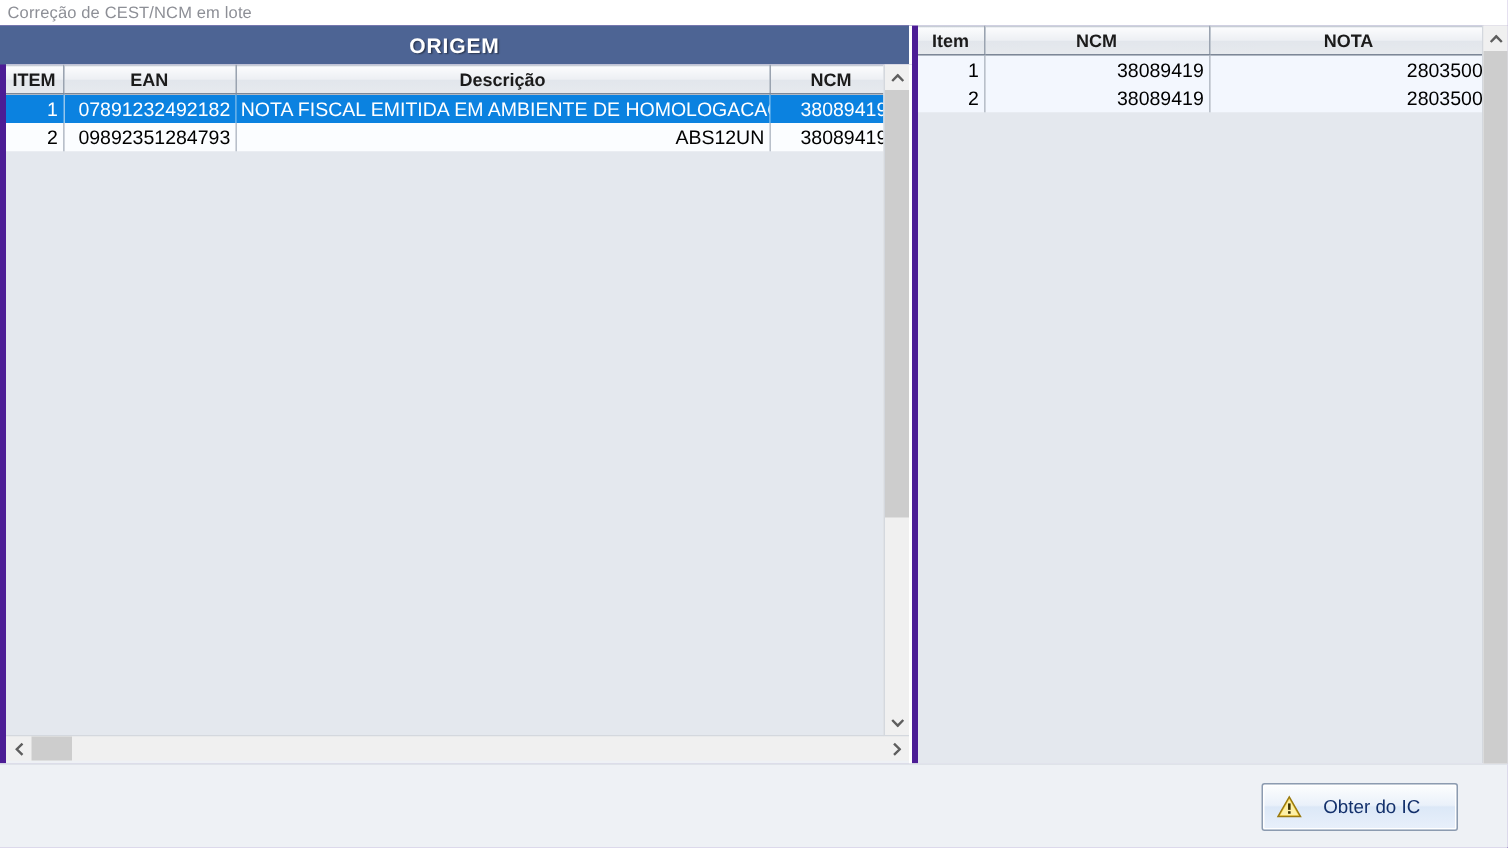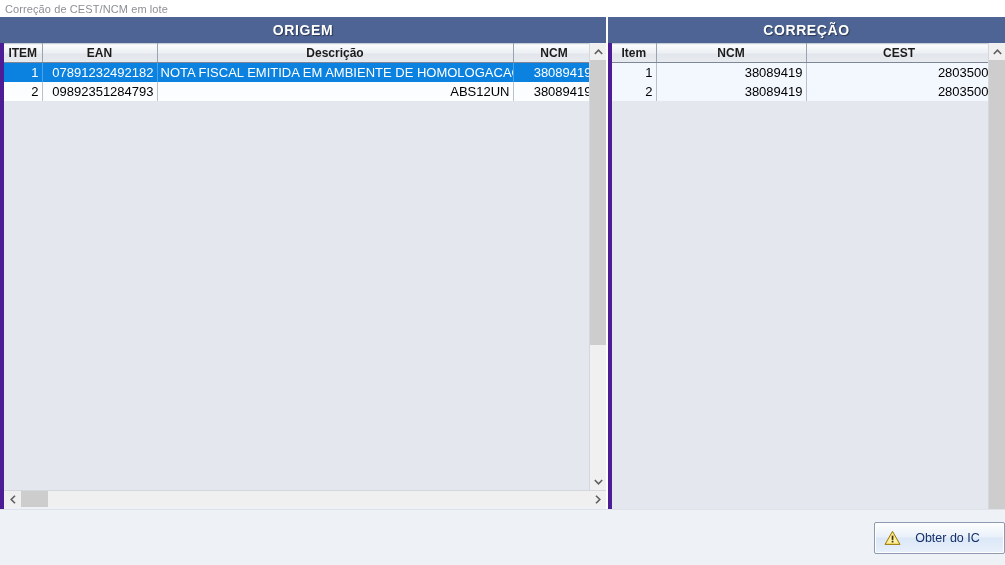--- a/index.html
+++ b/index.html
@@ -223,20 +223,21 @@
   }
 
   
   .footer {
     flex: 0 0 auto;
     height: 56px;
     background: #eef1f5;
     display: flex;
     align-items: center;
     justify-content: flex-end;
+    padding-right: 33px;
     gap: 15px;
     box-sizing: border-box;
     border-top: 1px solid #dfe3e9;
   }
   .btn {
     width: 131px;
     height: 32px;
     border: 1px solid #8c9bb0;
     border-radius: 2px;
     background: linear-gradient(to bottom, #fdfefe 0%, #eaf1fa 46%, #dce8f7 50%, #e8f0fb 100%);
@@ -348,37 +349,36 @@
                 <svg width="6" height="9" viewBox="0 0 6 9">
                     <path d="M1 0.8 L4.8 4.5 L1 8.2" stroke="#5e5e5e" stroke-width="1.6" fill="none"></path>
                   </svg>
               </div>
             </div>
           </div>
         </div>
       </div>
 
       <div class="panel panel-right">
-        <div class="panel-header">CORREÇÃO</div>
 
         <div class="panel-body">
           <div class="grid-wrap">
 
             <div class="grid-main">
               <table class="grid">
                 <colgroup>
                   <col style="width:44px">
                   <col style="width:150px">
                   <col style="width:186px">
                 </colgroup>
                 <thead>
                   <tr>
                     <th>Item</th>
                     <th>NCM</th>
-                    <th>CEST</th>
+                    <th>NOTA</th>
                   </tr>
                 </thead>
                 <tbody>
                   <tr class="row-odd">
                     <td class="num">1</td>
                     <td class="txt">38089419</td>
                     <td class="txt">2803500</td>
                   </tr>
                   <tr class="row-odd">
                     <td class="num">2</td>

